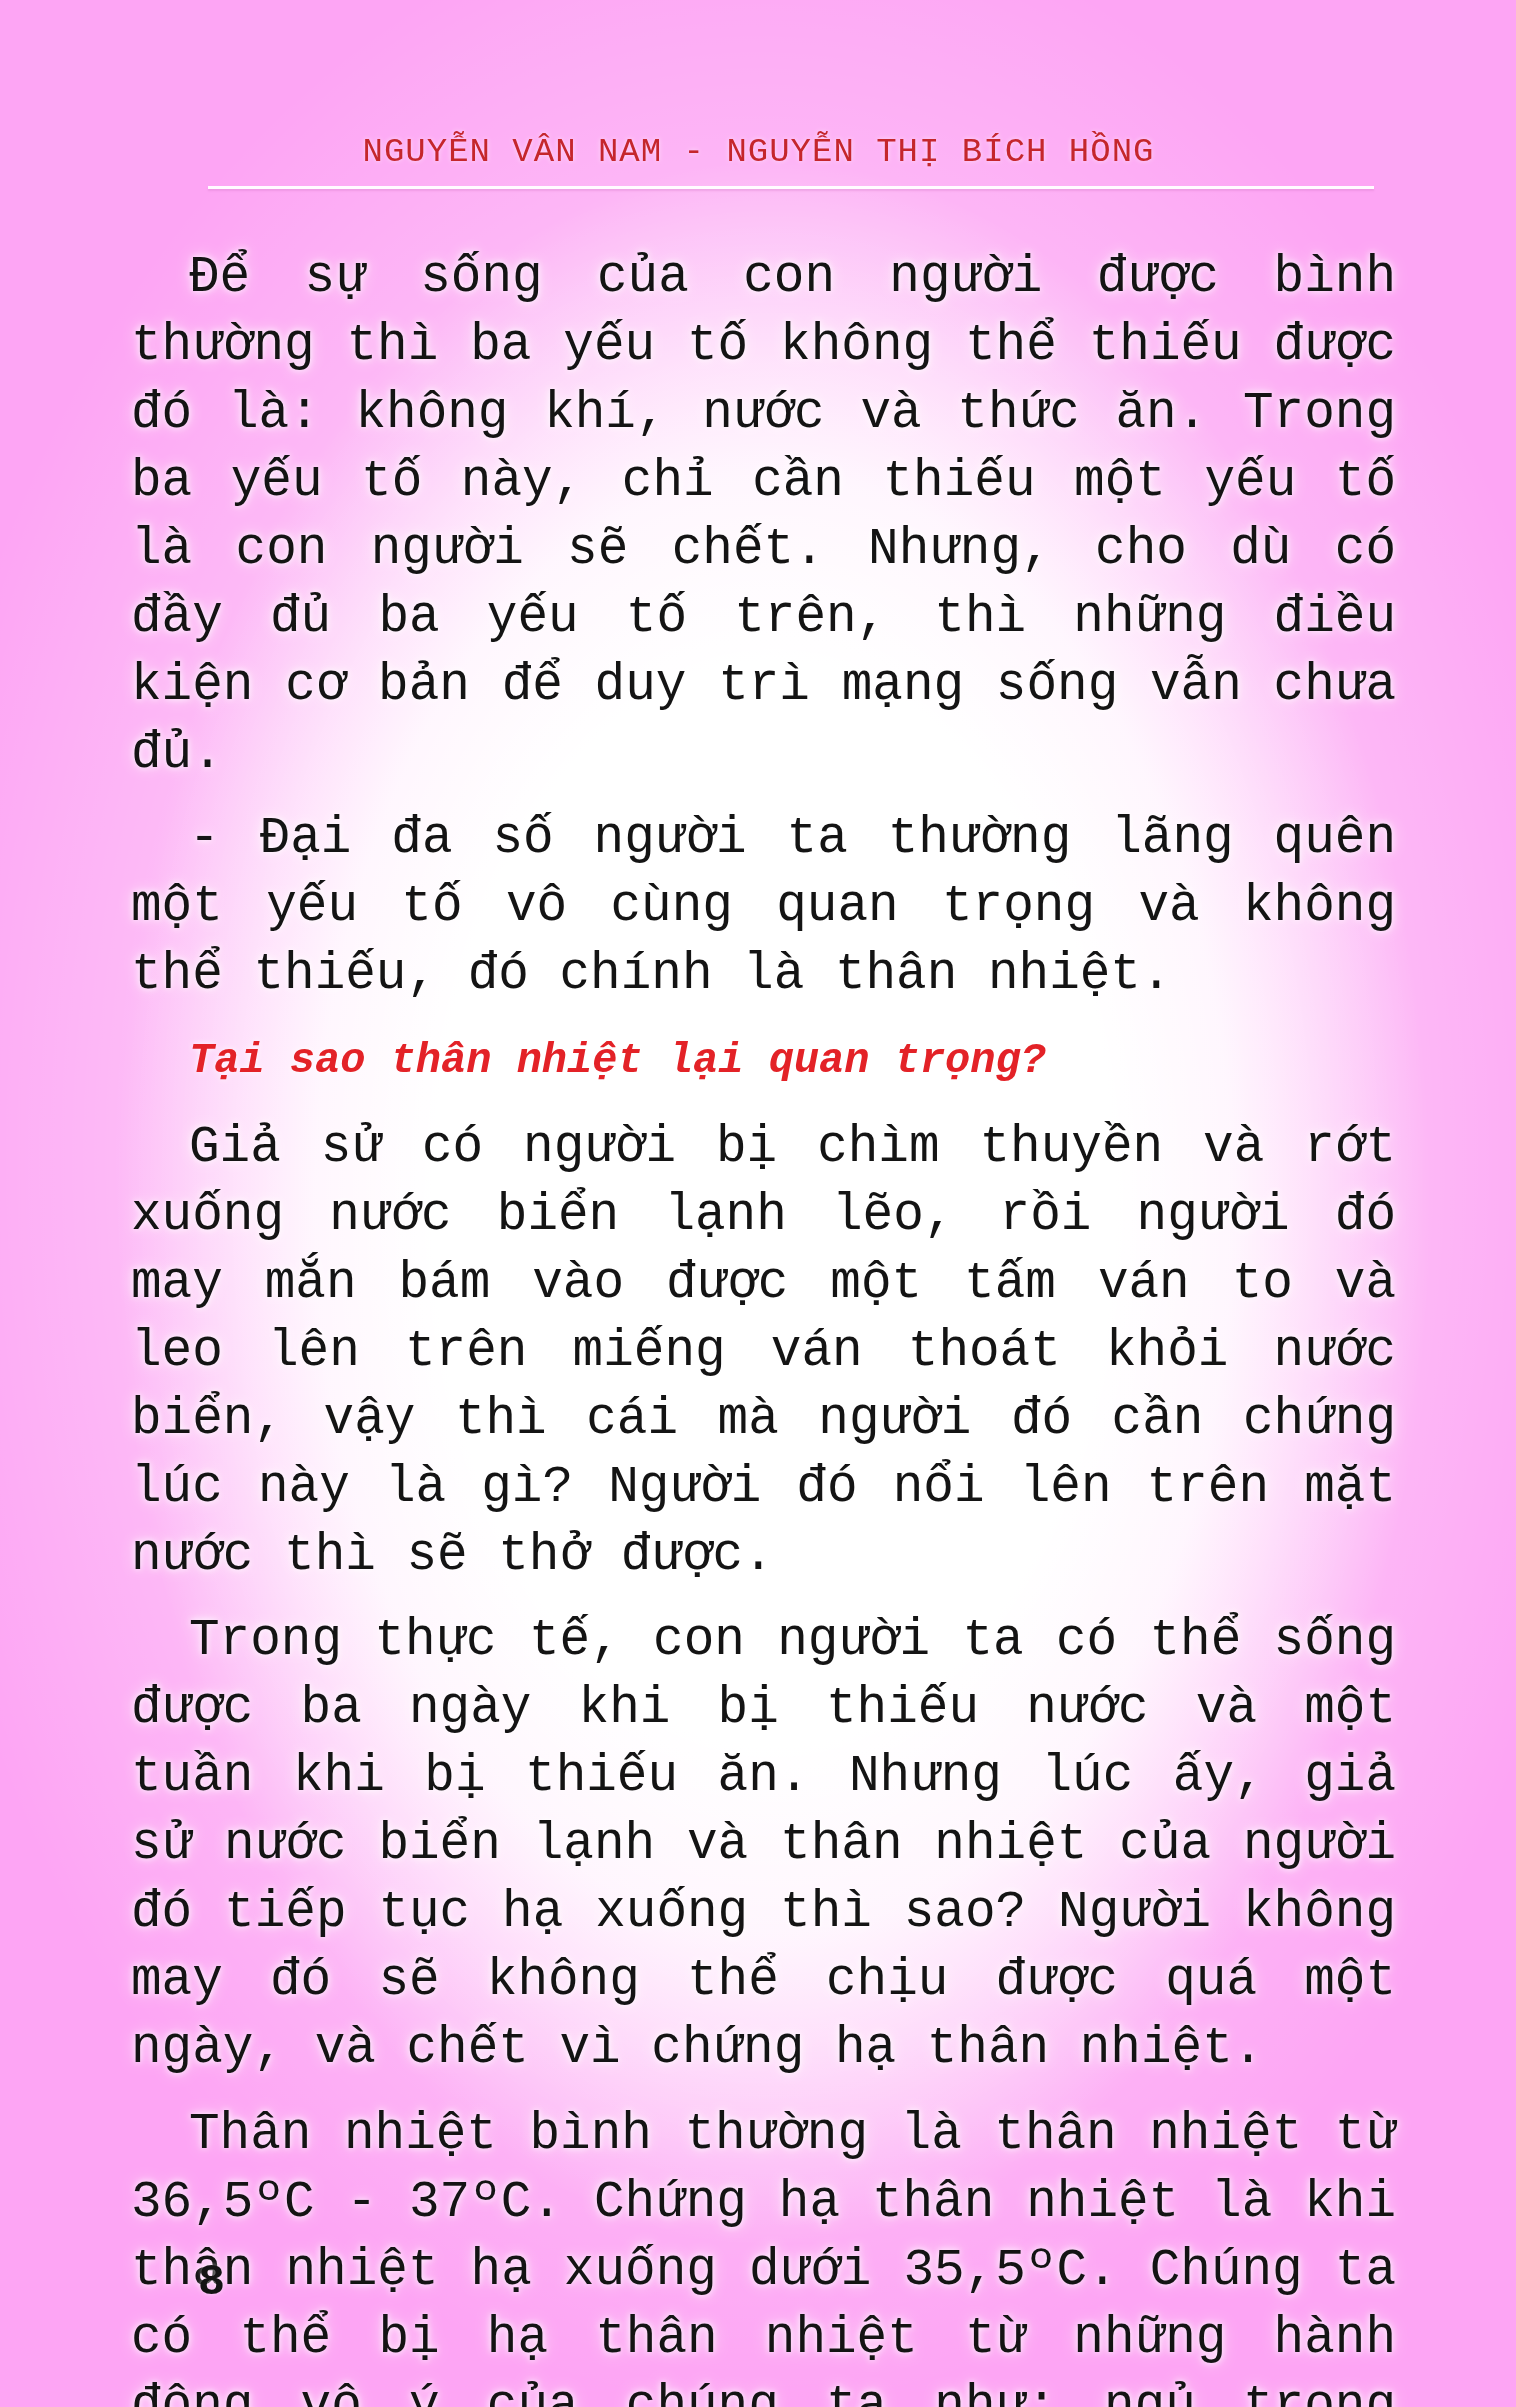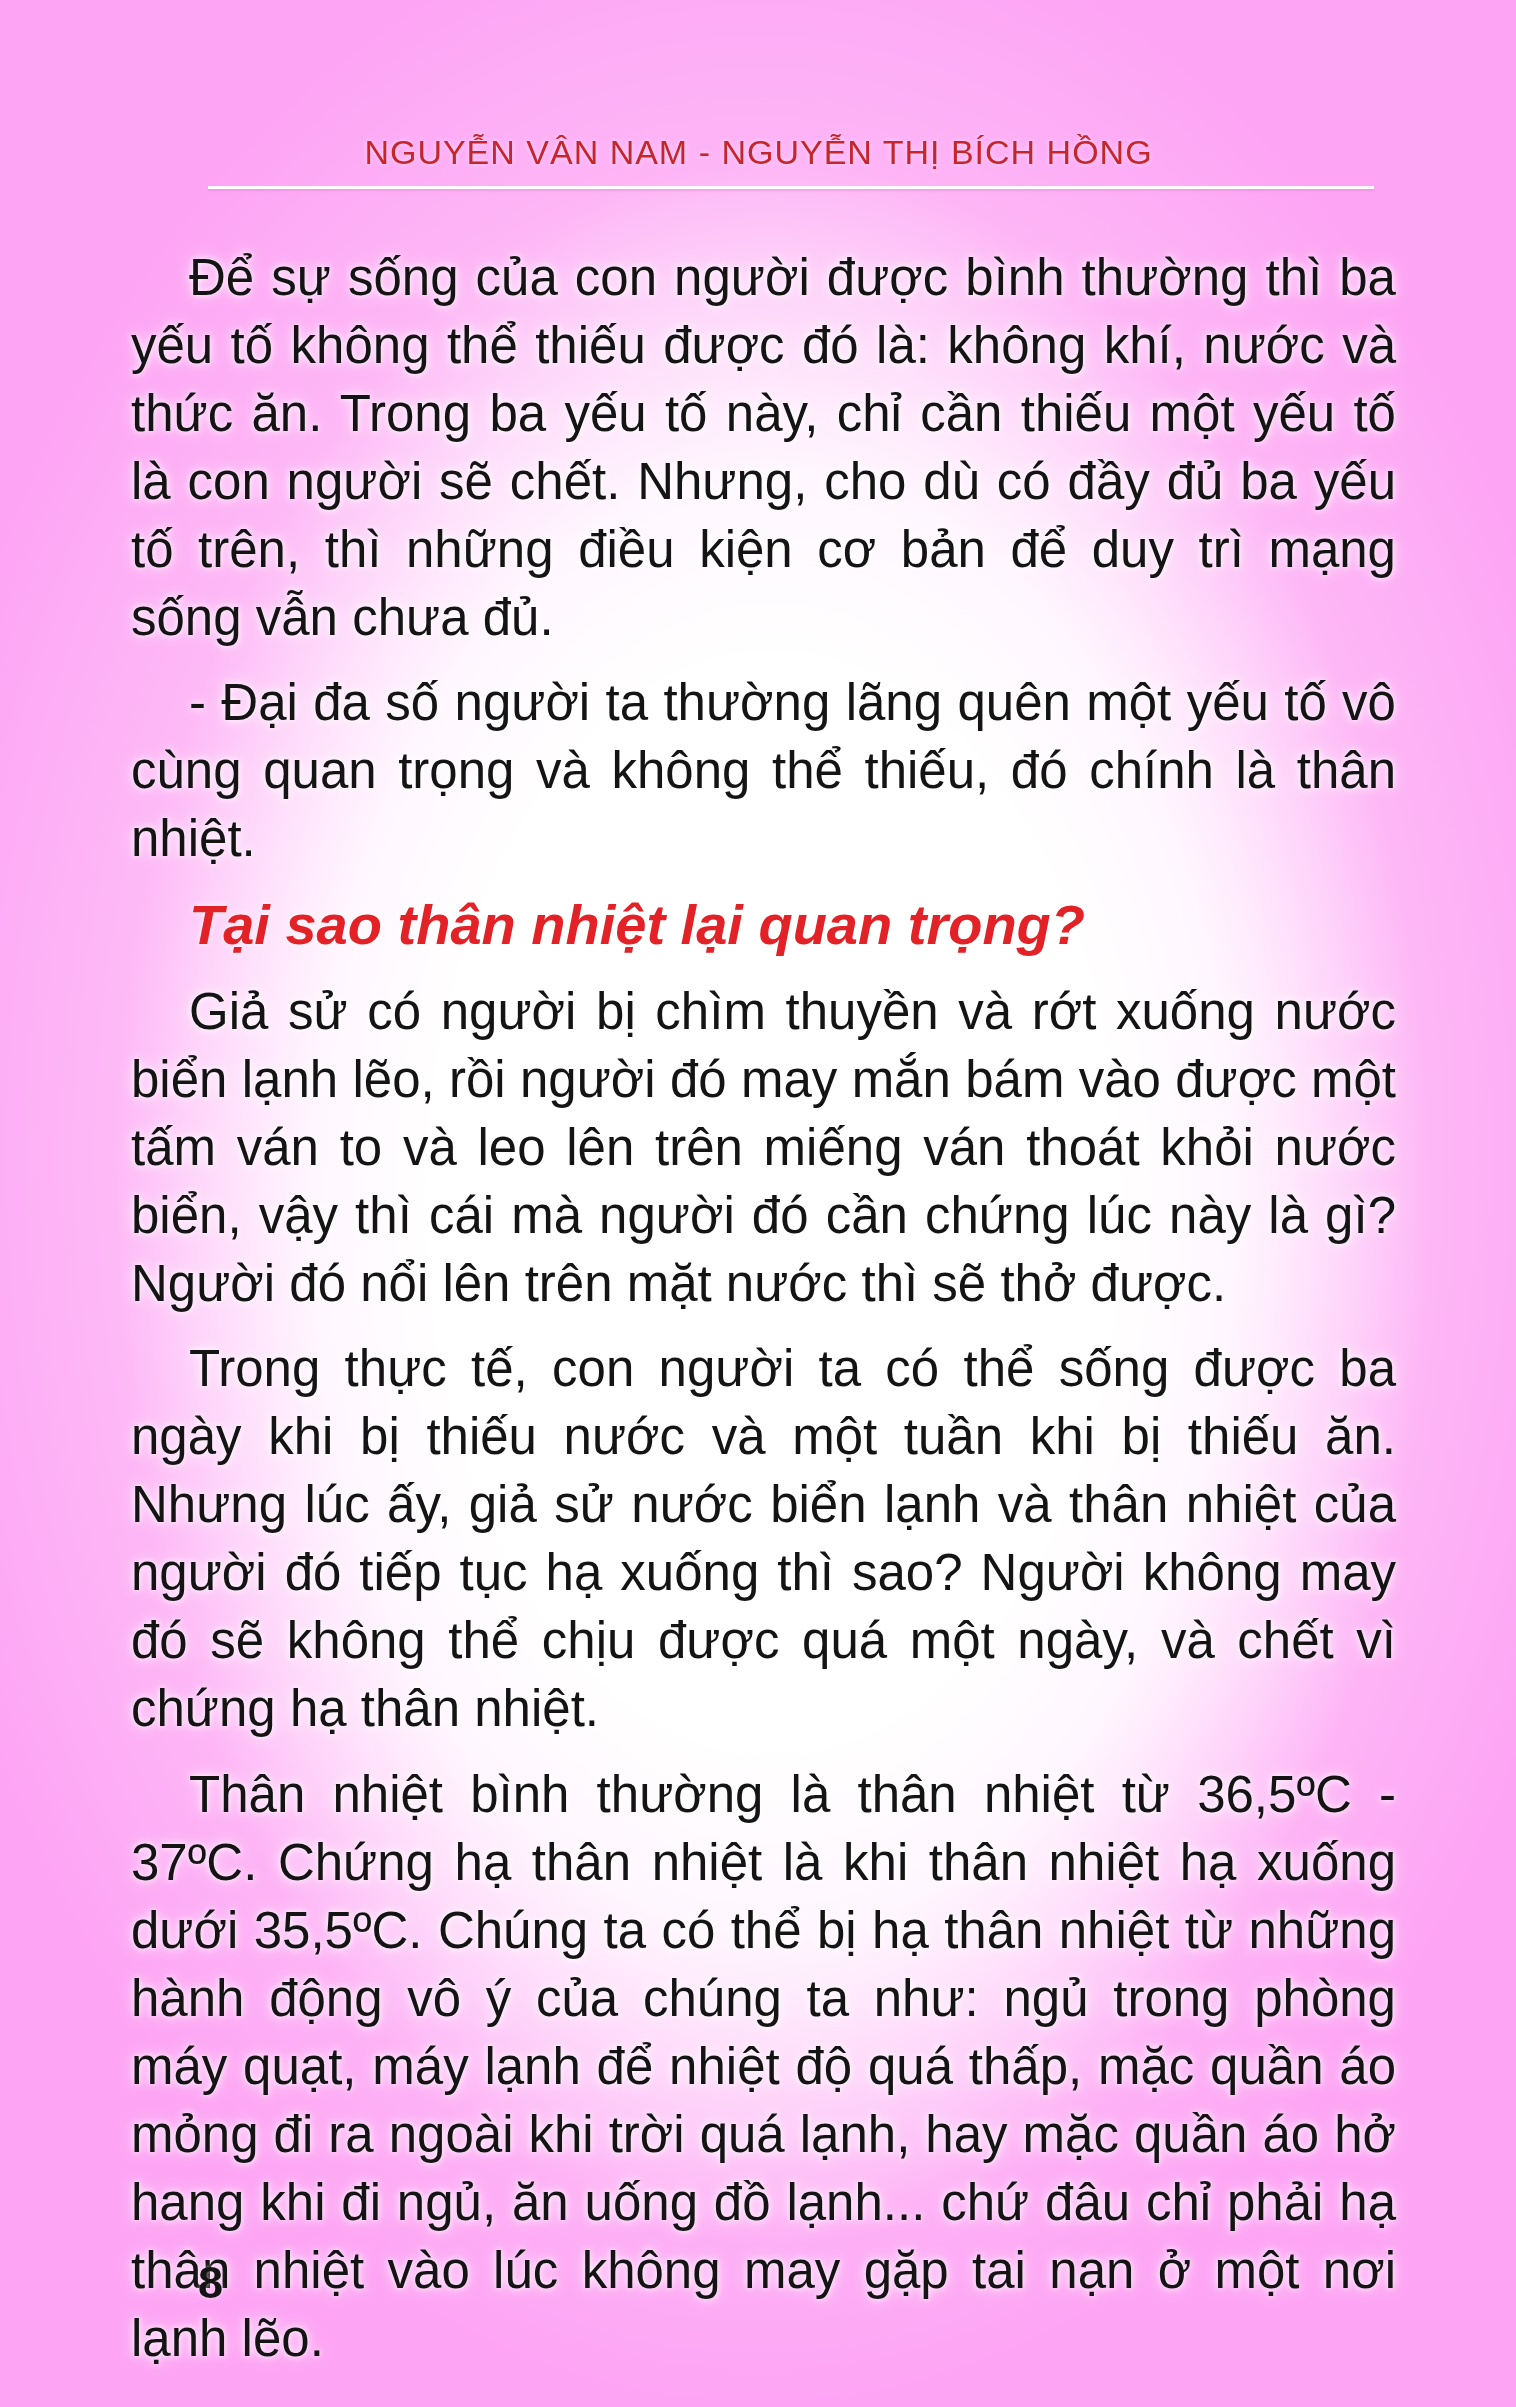--- a/index.html
+++ b/index.html
@@ -11,21 +11,21 @@
     position: relative;
     width: 1517px;
     height: 2407px;
     overflow: hidden;
     background-color: var(--background-pink, #fda5f4);
     background-image:
       radial-gradient(ellipse 657px 1043px at 51% 50%,
         #ffffff 0%, #ffffff 52%, rgba(255,255,255,0.85) 70%, rgba(255,255,255,0) 100%),
       radial-gradient(ellipse 869px 1255px at 50% 48%,
         rgba(255,255,255,0.55) 0%, rgba(255,255,255,0.35) 60%, rgba(255,255,255,0) 100%);
-    font-family: Liberation Sans, sans-serif;
+    font-family: Liberation Mono, monospace;
   }
 
   
   .header {
     position: absolute;
     top: 133px;
     left: 0;
     width: 100%;
     text-align: center;
   }
@@ -60,21 +60,21 @@
     margin: 0 0 17.4px 0;
     font-size: 51px;
     line-height: 68px;
     text-align: justify;
     text-align-last: left;
     text-indent: 58px;
     text-shadow: 0 0 6.8px rgba(255,255,255,0.95), 0 0 15.4px rgba(255,255,255,0.8);
   }
   .content h2 {
     margin: 1.9px 0 19.3px 0;
-    font-size: 56px;
+    font-size: 42px;
     line-height: 68px;
     font-weight: bold;
     font-style: italic;
     text-indent: 58px;
     color: var(--heading-red, #e32227);
     text-shadow: 0 0 6.8px rgba(255,255,255,0.9);
   }
 
   .page-number {
     position: absolute;

